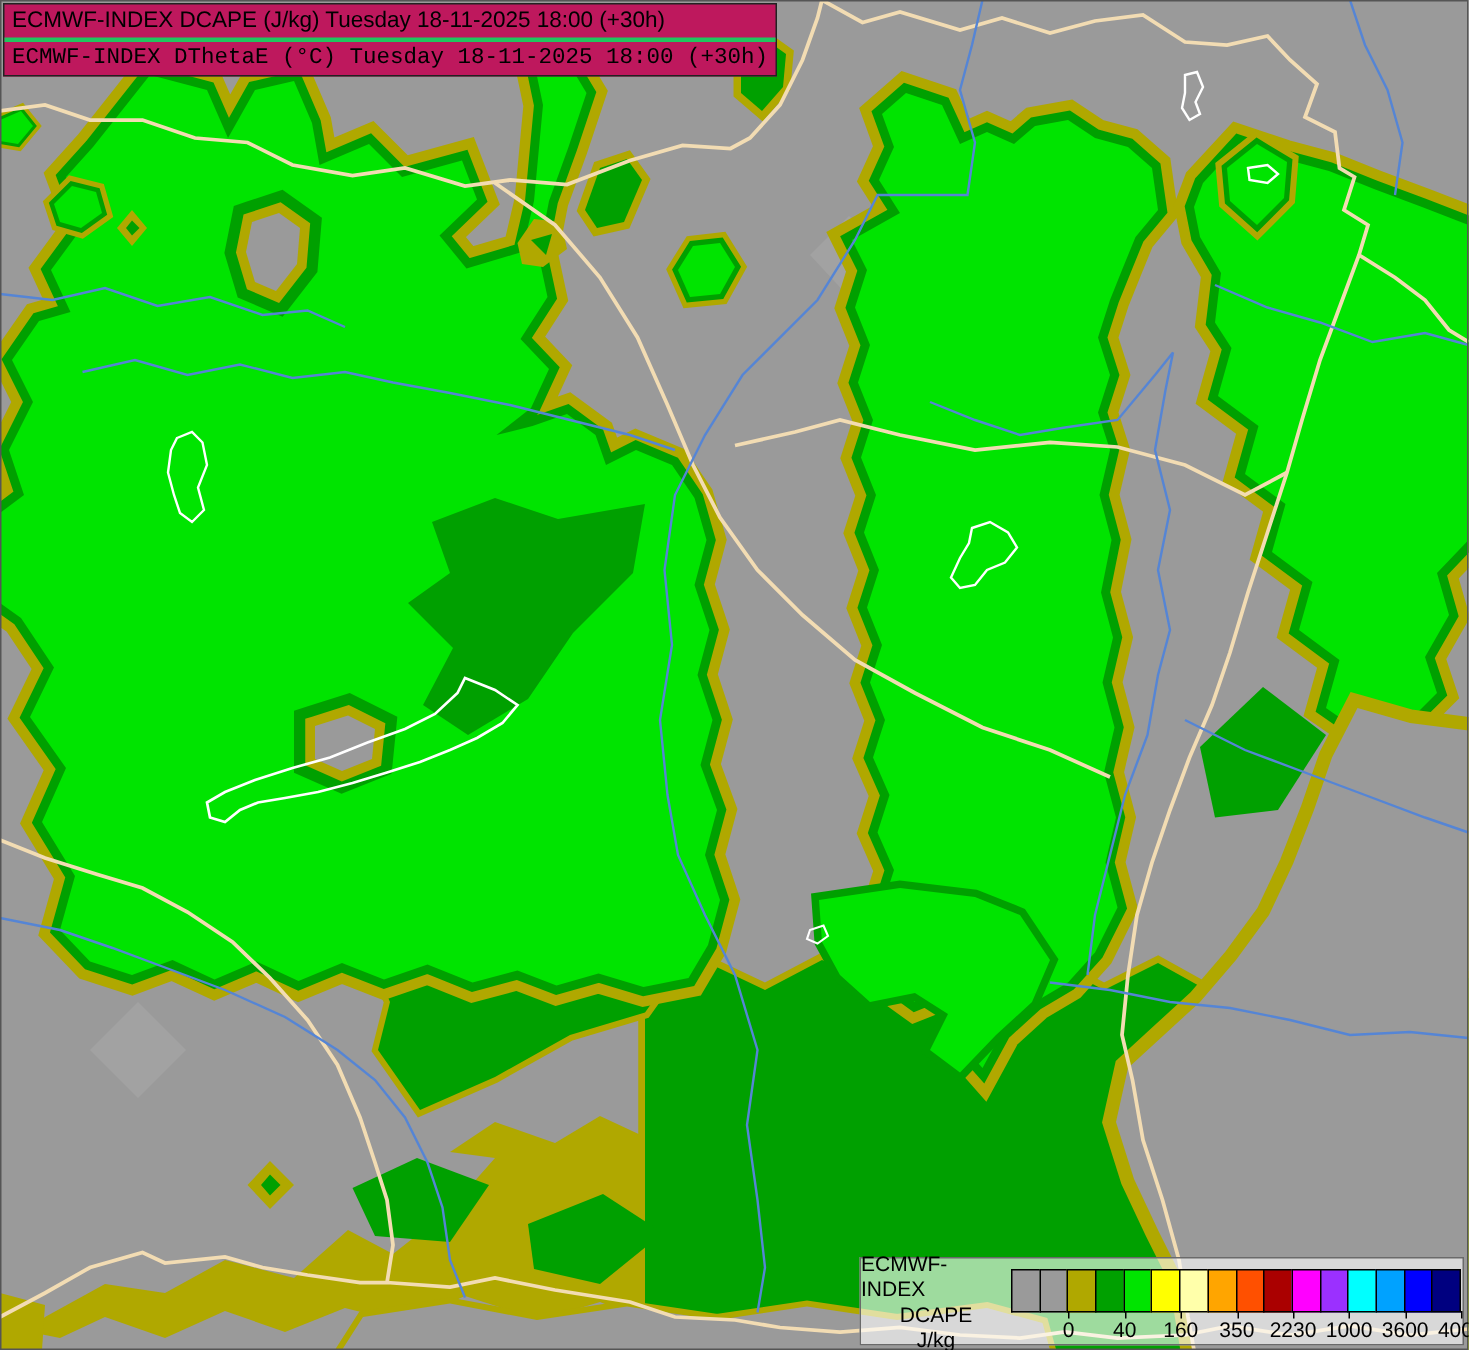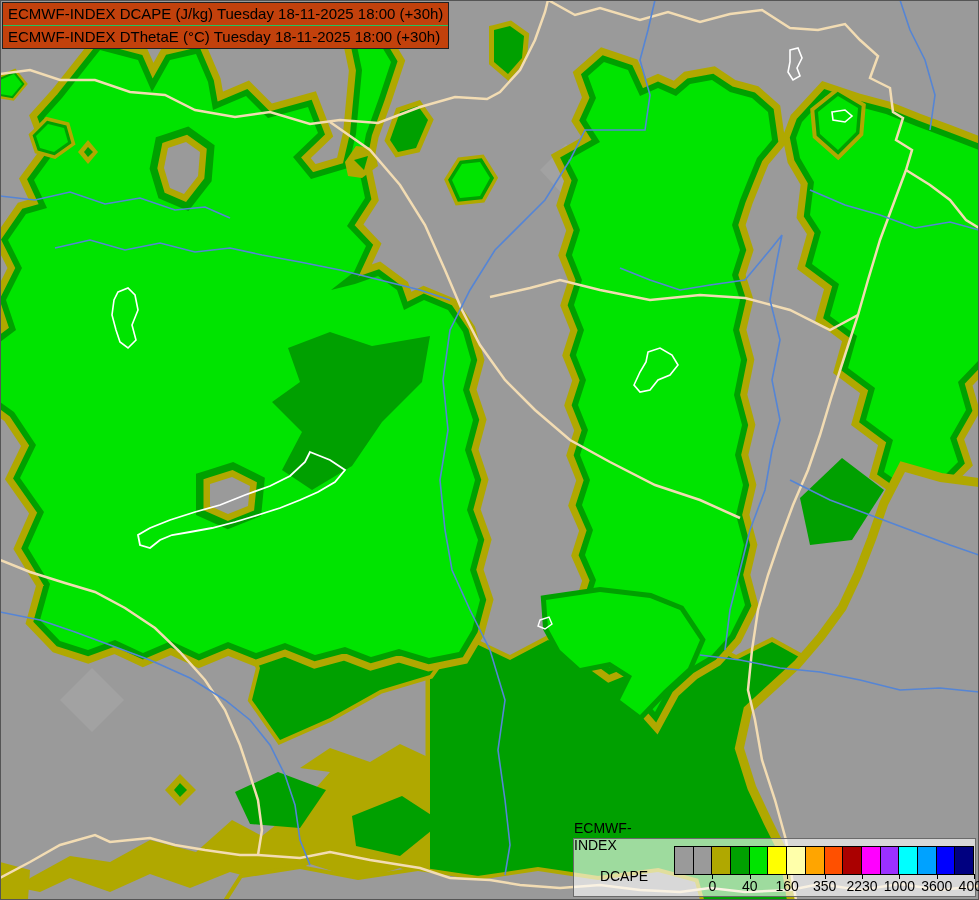--- a/index.html
+++ b/index.html
@@ -1,28 +1,28 @@
 <!DOCTYPE html>
 <html><head>
 <meta charset="utf-8">
 <style>
   html,body{margin:0;padding:0;background:#9a9a9a;}
   #stage{position:relative;width:979px;height:900px;overflow:hidden;
          font-family:"Liberation Sans",sans-serif;}
   #map-svg{position:absolute;left:0;top:0;}
   
-  #title-box{position:absolute;left:2px;top:2px;background:#c2410c;
+  #title-box{position:absolute;left:2px;top:2px;background:#be185d;
     border:1px solid #222;z-index:5;}
   .title-line{padding:1px 5px 2px 5px;font-size:15px;color:#000;white-space:nowrap;line-height:19px;}
-  .title-line+.title-line{border-top:1px solid #22c55e;}
+  .title-line+.title-line{border-top:3px solid #22c55e;font-family:Liberation Mono, monospace;}
   
   #legend{position:absolute;left:573px;top:838px;width:401px;height:57px;
     background:rgba(255,255,255,0.62);border:1px solid #6a6a6a;z-index:5;}
   #legend-titles{position:absolute;left:0;top:0;width:100px;height:57px;
-    display:flex;flex-direction:column;justify-content:center;align-items:center;gap:14px;}
+    display:flex;flex-direction:column;justify-content:center;align-items:center;}
   .legend-title-line{font-size:14px;color:#000;line-height:17px;}
   #colorbar{position:absolute;left:100px;top:7px;height:27px;display:flex;}
   .swatch{width:17.7px;height:27px;border:1px solid #000;border-right:none;box-sizing:content-box;}
   .swatch:last-child{border-right:1px solid #000;}
   .cb-tick{position:absolute;top:35px;width:1px;height:5px;background:#000;}
   .cb-label{position:absolute;top:39px;font-size:14px;color:#000;transform:translateX(-50%);}
 </style>
 </head>
 <body>
 

